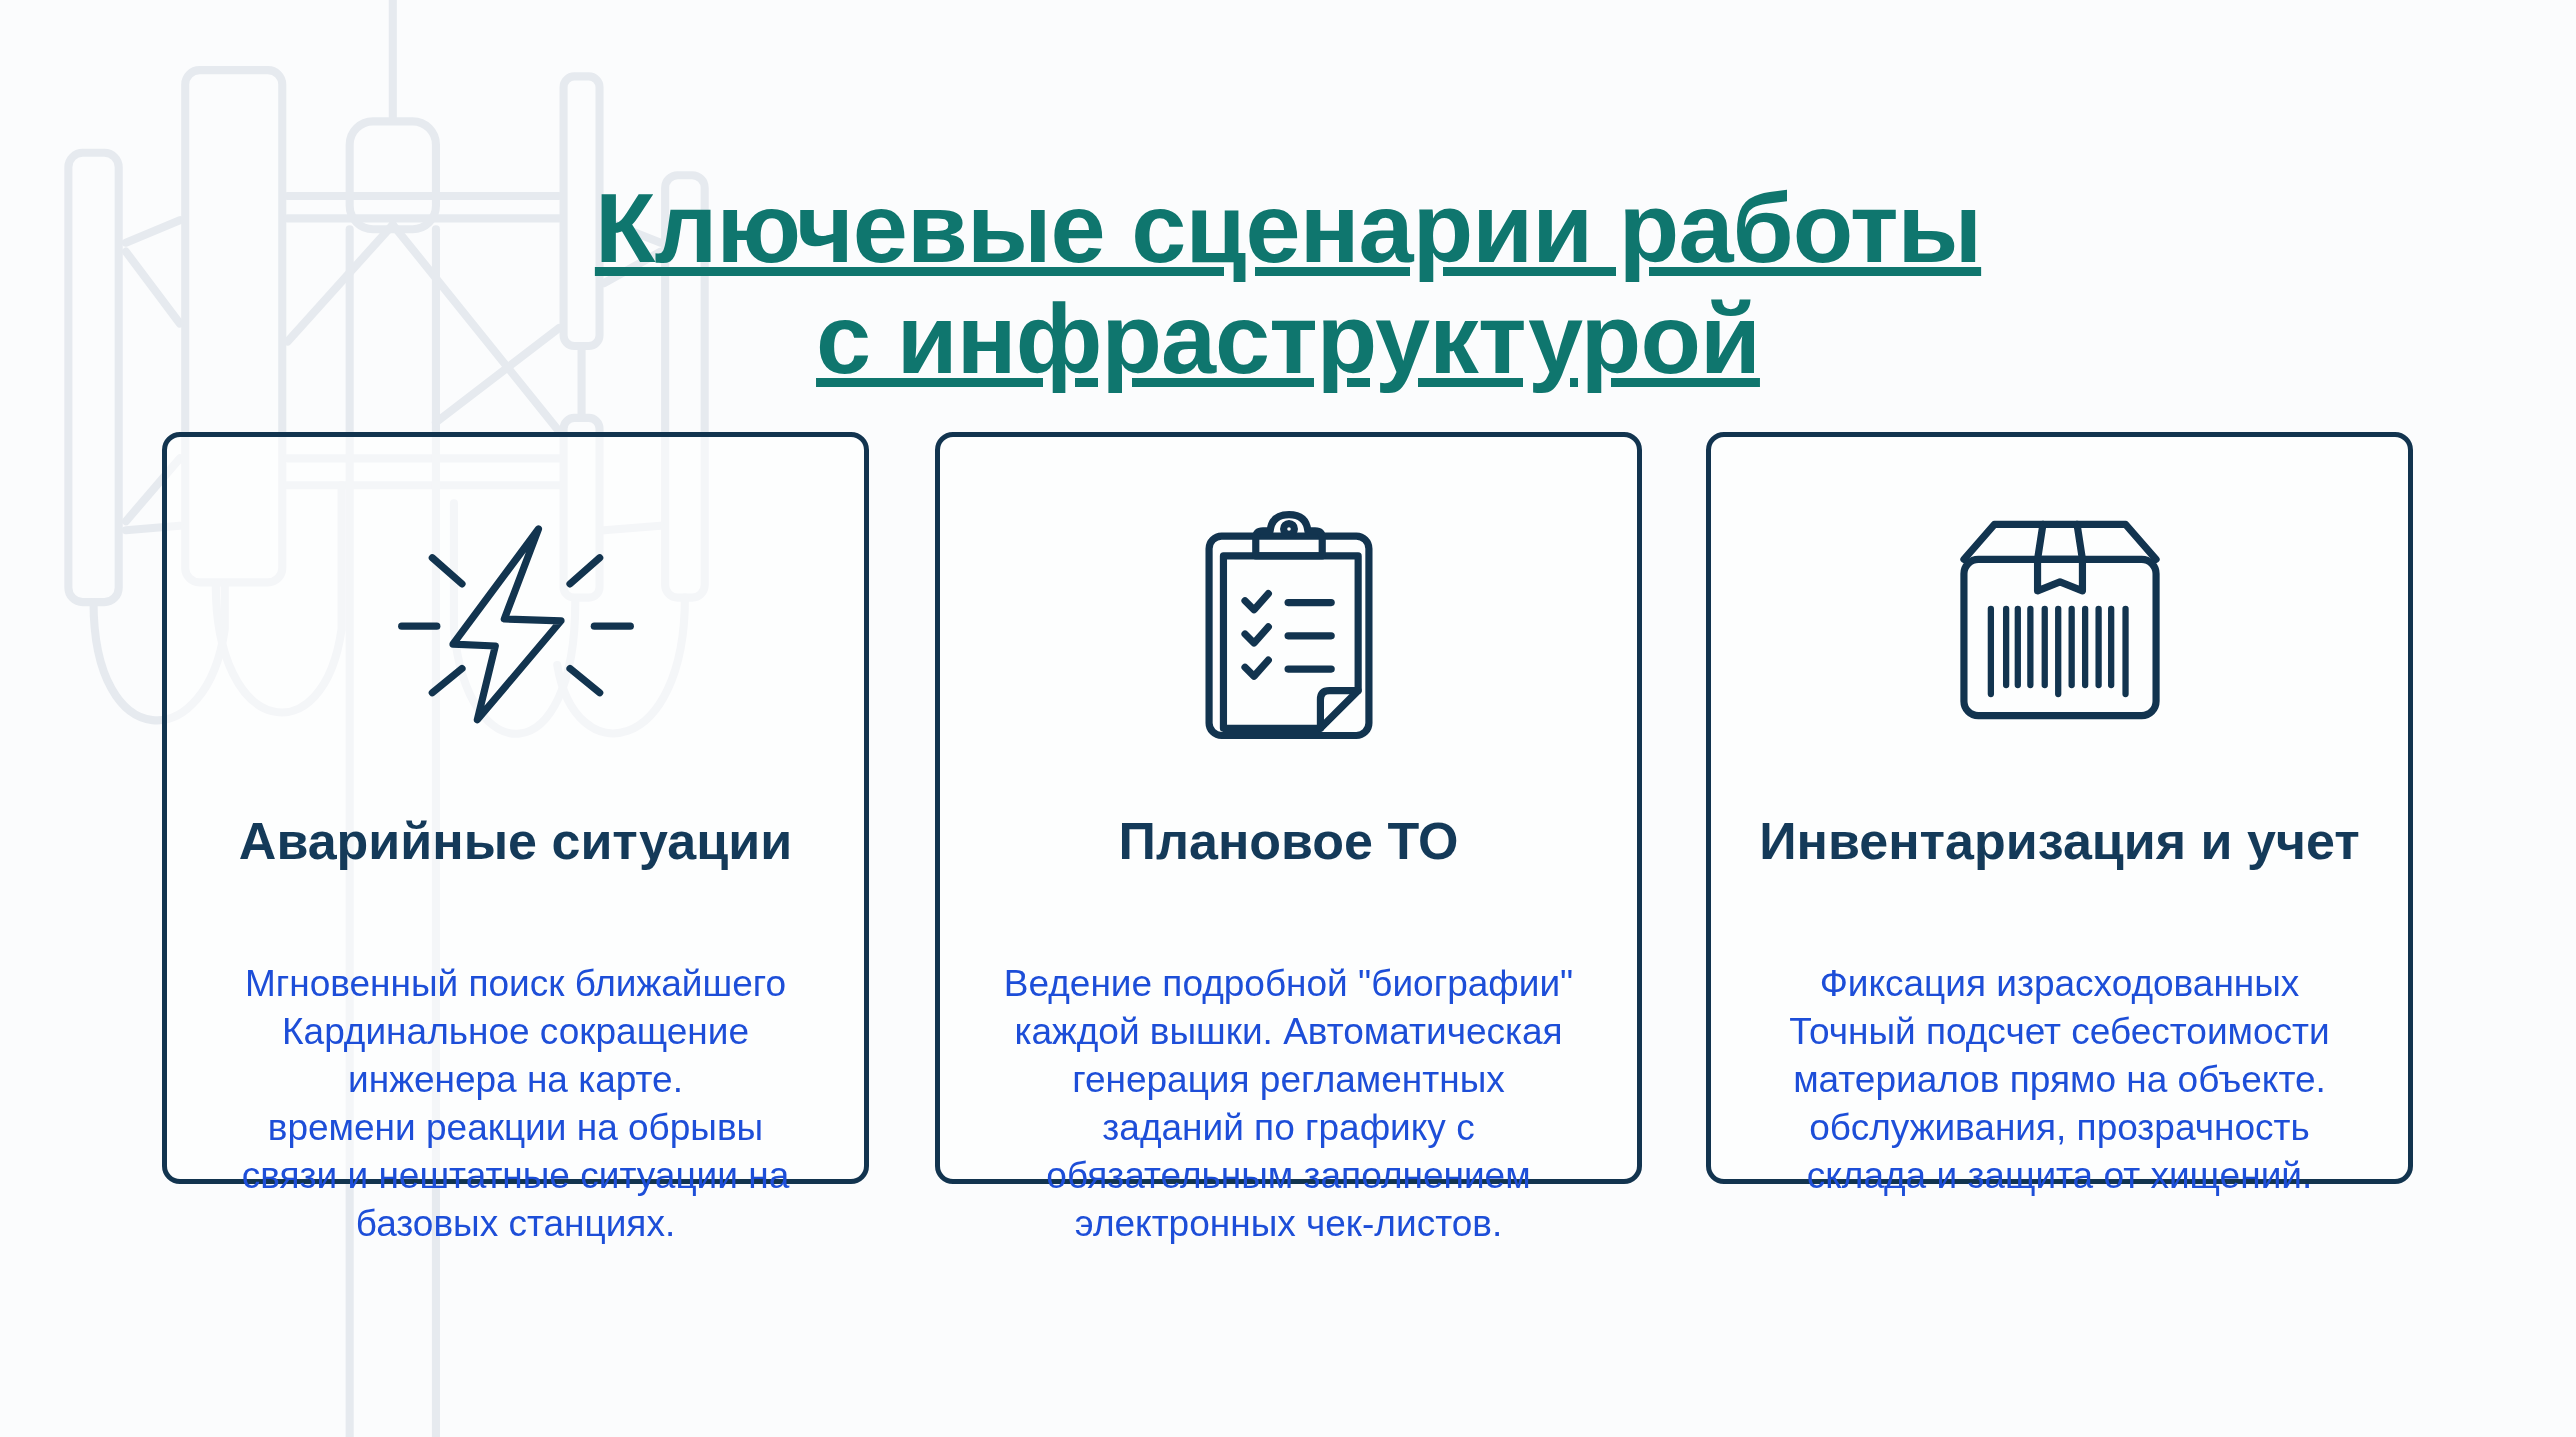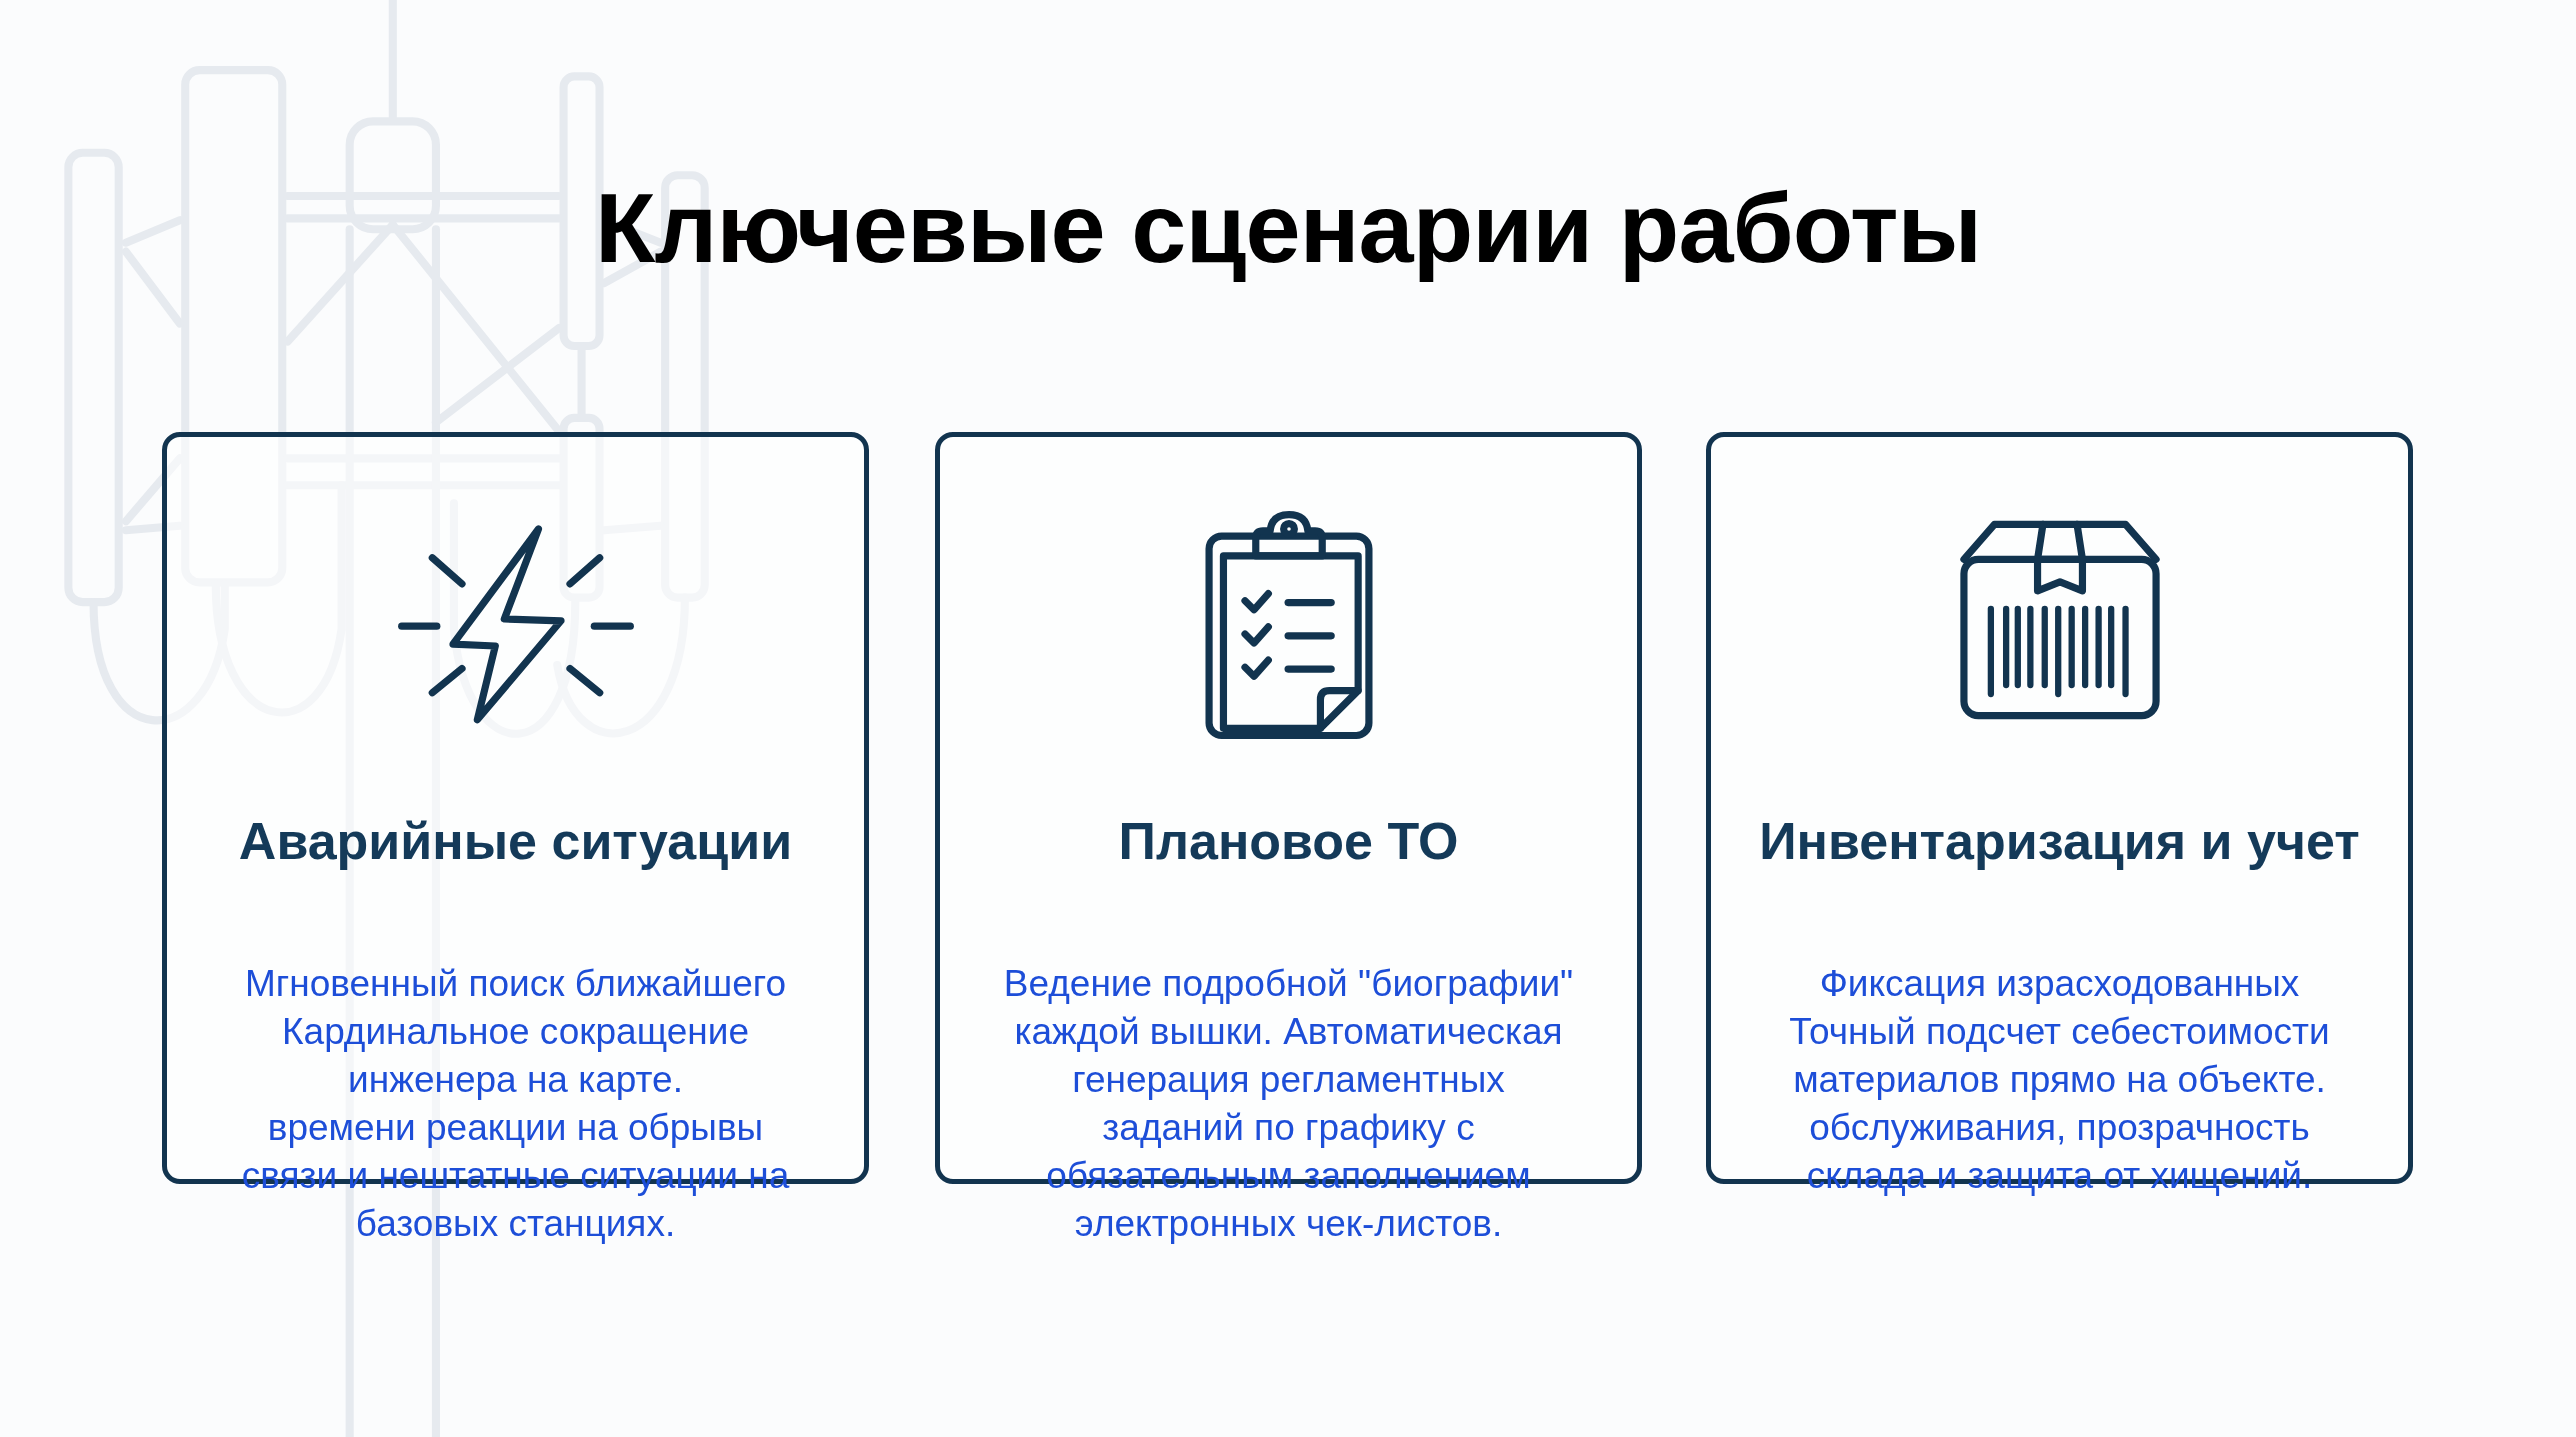--- a/index.html
+++ b/index.html
@@ -8,21 +8,21 @@
     background: #fbfcfd; position: relative;
     font-family: "Liberation Sans", "DejaVu Sans", sans-serif;
     color: #0f3350;
   }
   .bg-tower { position: absolute; left: 0; top: 0; width: 809px; height: 1438px; z-index: 0; }
   .title {
     position: absolute; left: 0; right: 0; top: 106px;
     text-align: center; z-index: 2;
     font-family: "Liberation Sans", sans-serif;
     font-weight: 700; font-size: 99px; line-height: 111px;
-    color: #000000; letter-spacing: -0.9px;
+    color: #0f766e; letter-spacing: -0.9px; text-decoration: underline;
   }
   .title .line { display: block; }
   .title .line2 { padding-left: 0; }
   .cards { position: absolute; top: 432px; left: 0; width: 100%; height: 875px; z-index: 2; }
   .card {
     position: absolute; top: 0; width: 707px; height: 752px; box-sizing: border-box;
     border: 5.4px solid #12344f; border-radius: 18px;
     background: rgba(255,255,255,0.55);
   }
   .card .icon { position: absolute; left: 50%; transform: translateX(-50%); }
@@ -77,20 +77,21 @@
   <line x1="672" y1="590" x2="735" y2="585"></line>
 
   <path d="M104 670 C 104 840, 230 840, 250 700 L 250 650"></path>
   <path d="M240 650 C 240 820, 360 840, 380 700 L 380 540"></path>
   <path d="M640 670 C 640 860, 520 860, 505 700 L 505 560"></path>
   <path d="M762 665 C 762 840, 640 860, 620 740"></path>
 </svg>
 
 <h1 class="title">
   <span class="line line1">Ключевые сценарии работы</span>
+  <span class="line line2">с инфраструктурой</span>
 </h1>
 
 <div class="cards">
 
   <div class="card" style="left:162px;">
     <svg class="icon" style="top:74px;" width="243" height="225" viewBox="0 0 270 250" fill="none" stroke="#12344f" stroke-width="8" stroke-linecap="round" stroke-linejoin="round">
       <polygon points="160,20 122,120 185,122 92,232 112,150 65,148"></polygon>
       <line x1="42" y1="52" x2="75" y2="81"></line>
       <line x1="228" y1="52" x2="195" y2="81"></line>
       <line x1="8" y1="128" x2="47" y2="128"></line>

